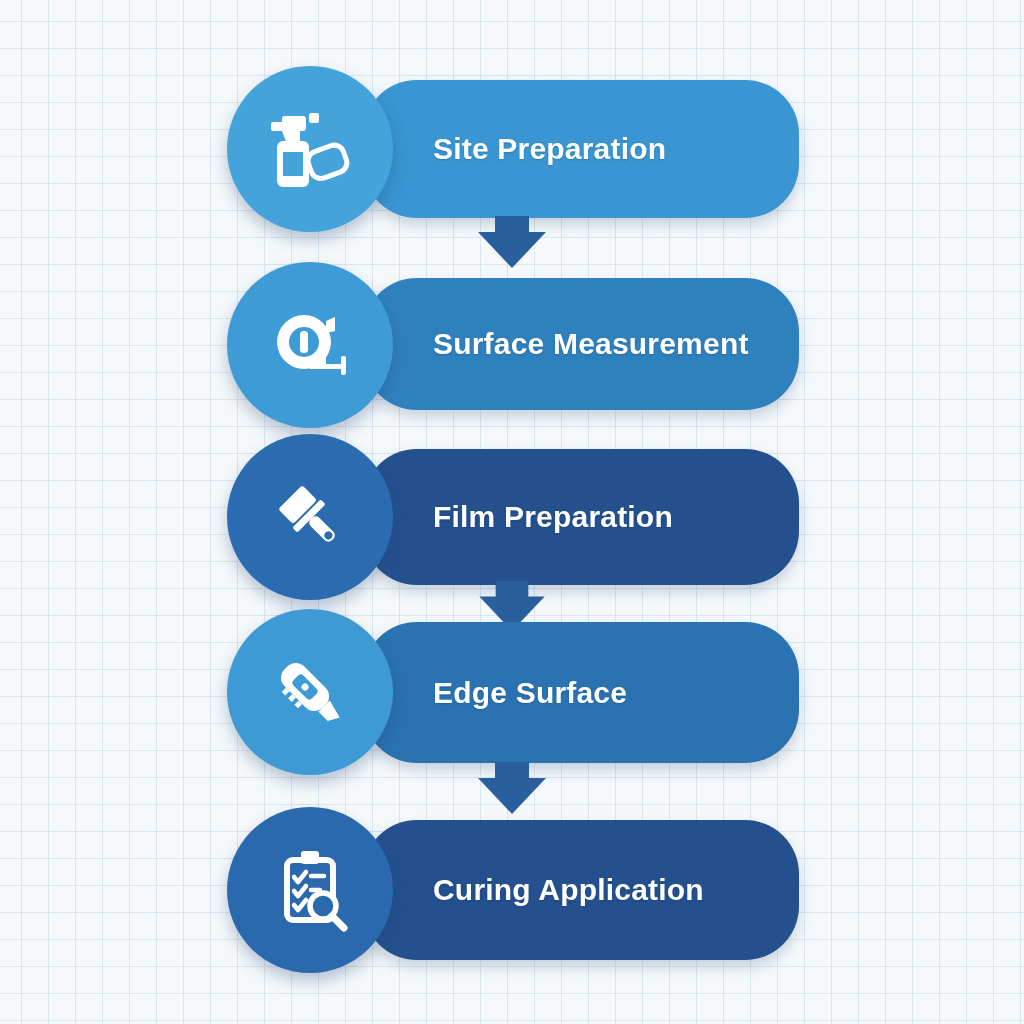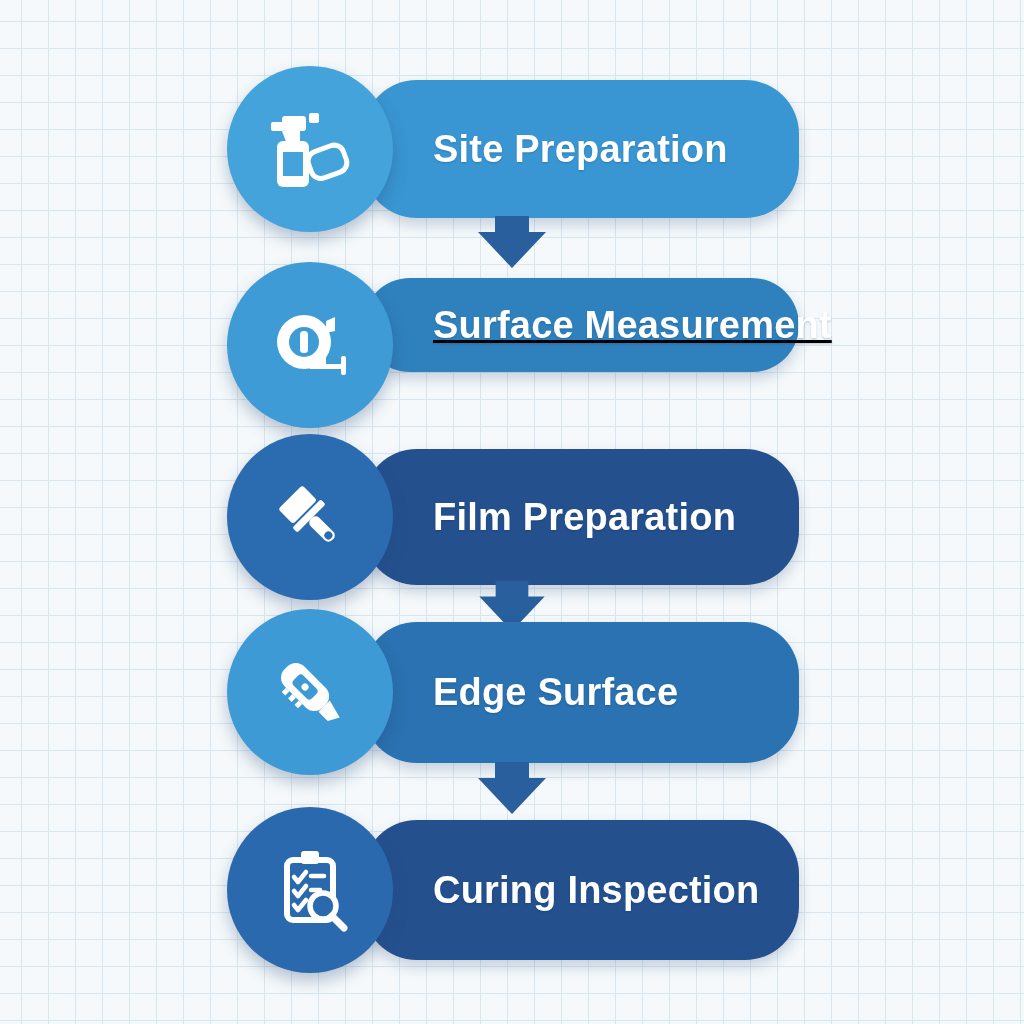--- a/index.html
+++ b/index.html
@@ -14,34 +14,34 @@
     background-position:-6px -6px;
   }
   .pill{
     position:absolute;left:363px;width:436px;border-radius:54px;
     background:var(--pill,#3996d2);
     display:flex;align-items:center;
     padding-left:70px;box-sizing:border-box;
     box-shadow:0 7px 14px rgba(35,70,115,0.22);
   }
   .label{
-    color:#ffffff;font-size:38px;font-weight:700;letter-spacing:0.2px;
+    color:#ffffff;font-size:30px;font-weight:700;letter-spacing:0.2px;
     text-shadow:0 1px 2px rgba(10,40,80,0.25);
     white-space:nowrap;
   }
   .circle{
     position:absolute;left:227px;width:166px;height:166px;border-radius:50%;
     background:var(--circle,#45a3dc);
     display:flex;align-items:center;justify-content:center;
     box-shadow:0 8px 16px rgba(35,70,115,0.30);
   }
   .circle svg{width:100px;height:100px;}
   .row1 .pill{top:80px;height:138px;}
   .row1 .circle{top:66px;}
-  .row2 .pill{top:278px;height:94px;text-decoration:underline;}
+  .row2 .pill{top:278px;height:132px;}
   .row2 .circle{top:262px;}
   .row3 .pill{top:449px;height:136px;}
   .row3 .circle{top:434px;}
   .row4 .pill{top:622px;height:141px;}
   .row4 .circle{top:609px;}
   .row5 .pill{top:820px;height:140px;}
   .row5 .circle{top:807px;}
   .flow-arrow{position:absolute;left:478px;width:68px;}
   .flow-arrow.a1{top:216px;height:52px;}
   .flow-arrow.a2{top:581px;height:50px;}
@@ -135,21 +135,21 @@
       </svg>
     </div>
   </div>
 
   <svg class="flow-arrow a3" viewBox="0 0 68 52" style="color: rgb(42, 95, 158);">
     <polygon fill="currentColor" points="17,0 51,0 51,16 68,16 34,52 0,16 17,16"></polygon>
   </svg>
 
   <div class="step-row row5" style="--pill: #24508e; --circle: #2b69ae;">
     <div class="pill">
-      <span class="label">Curing Inspection</span>
+      <span class="label">Curing Application</span>
     </div>
     <div class="circle">
       <svg viewBox="0 0 100 100">
         <g fill="none" stroke="#ffffff">
           <rect x="27" y="20" width="46" height="60" rx="6" stroke-width="6"></rect>
           <rect x="41" y="11" width="18" height="13" rx="3" fill="#ffffff" stroke="none"></rect>
           <path d="M34,37 l4,5 l8,-10" stroke-width="4.5" stroke-linecap="round" stroke-linejoin="round"></path>
           <line x1="51" y1="36" x2="64" y2="36" stroke-width="4.5" stroke-linecap="round"></line>
           <path d="M34,51 l4,5 l8,-10" stroke-width="4.5" stroke-linecap="round" stroke-linejoin="round"></path>
           <line x1="51" y1="50" x2="60" y2="50" stroke-width="4.5" stroke-linecap="round"></line>

